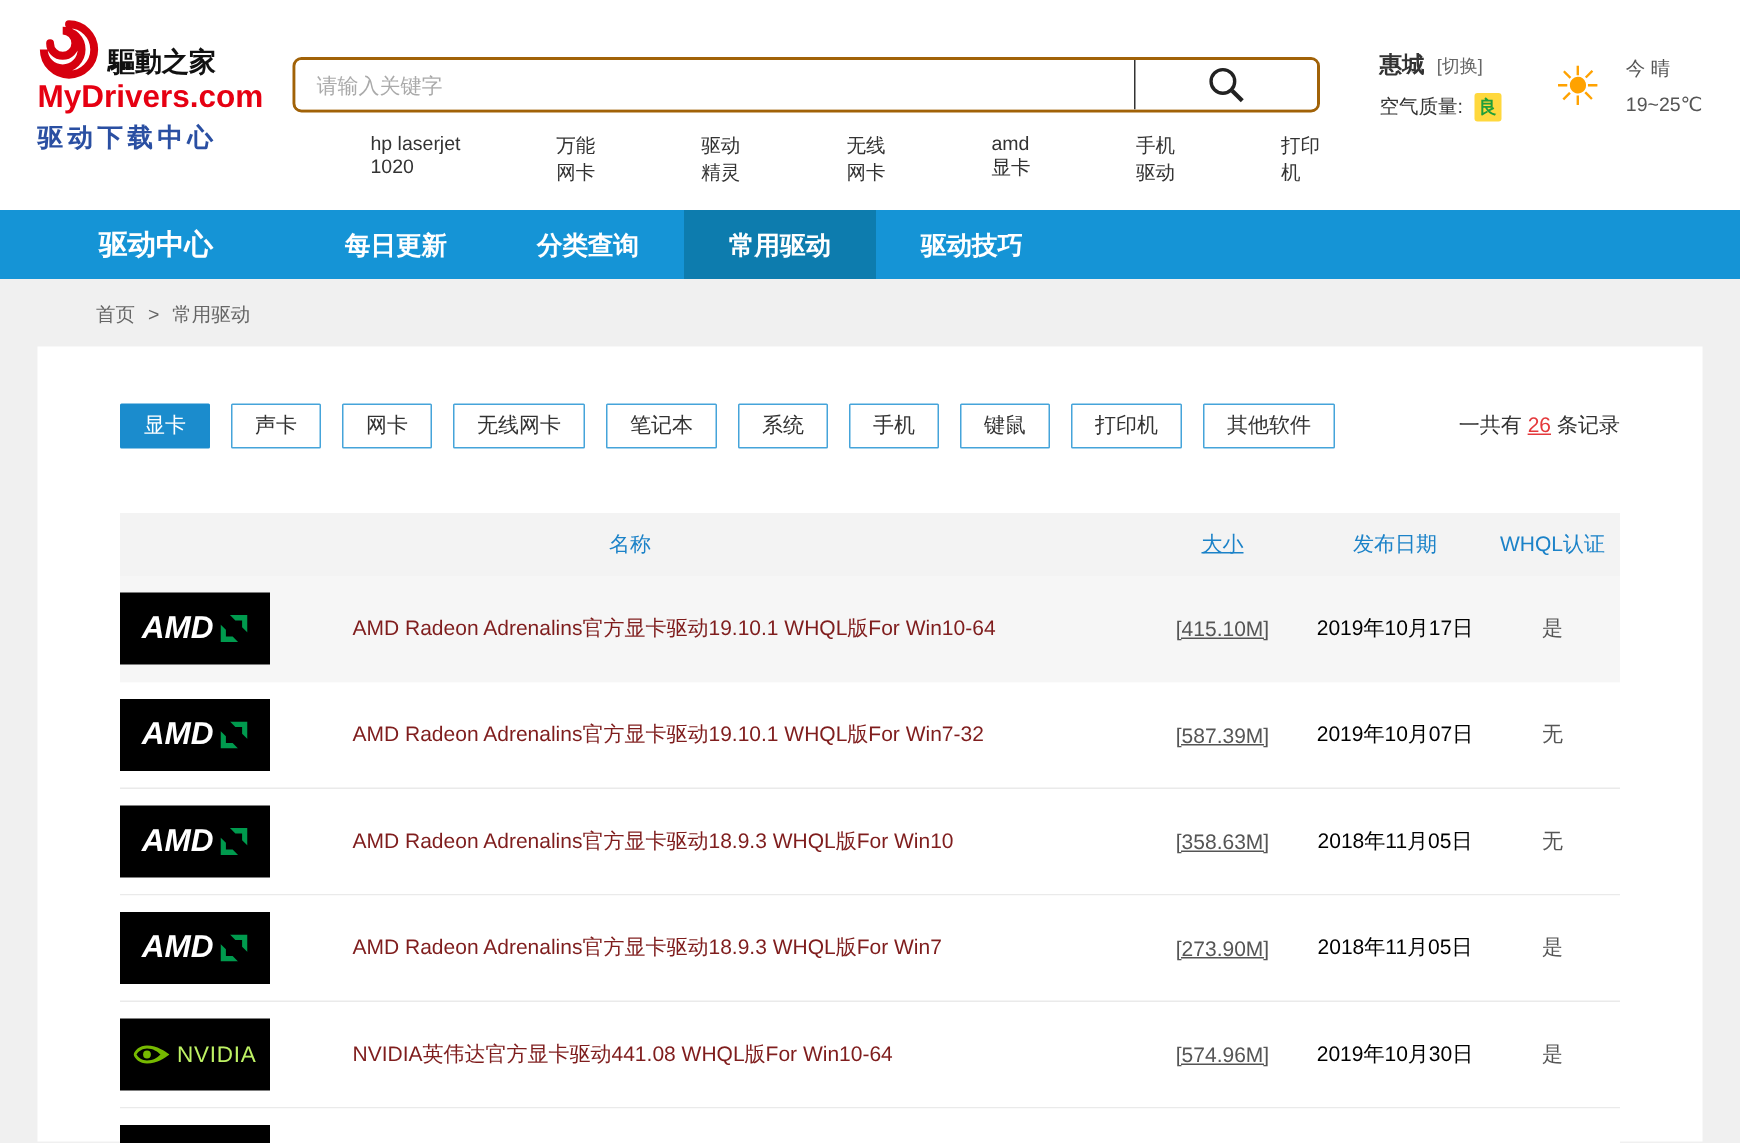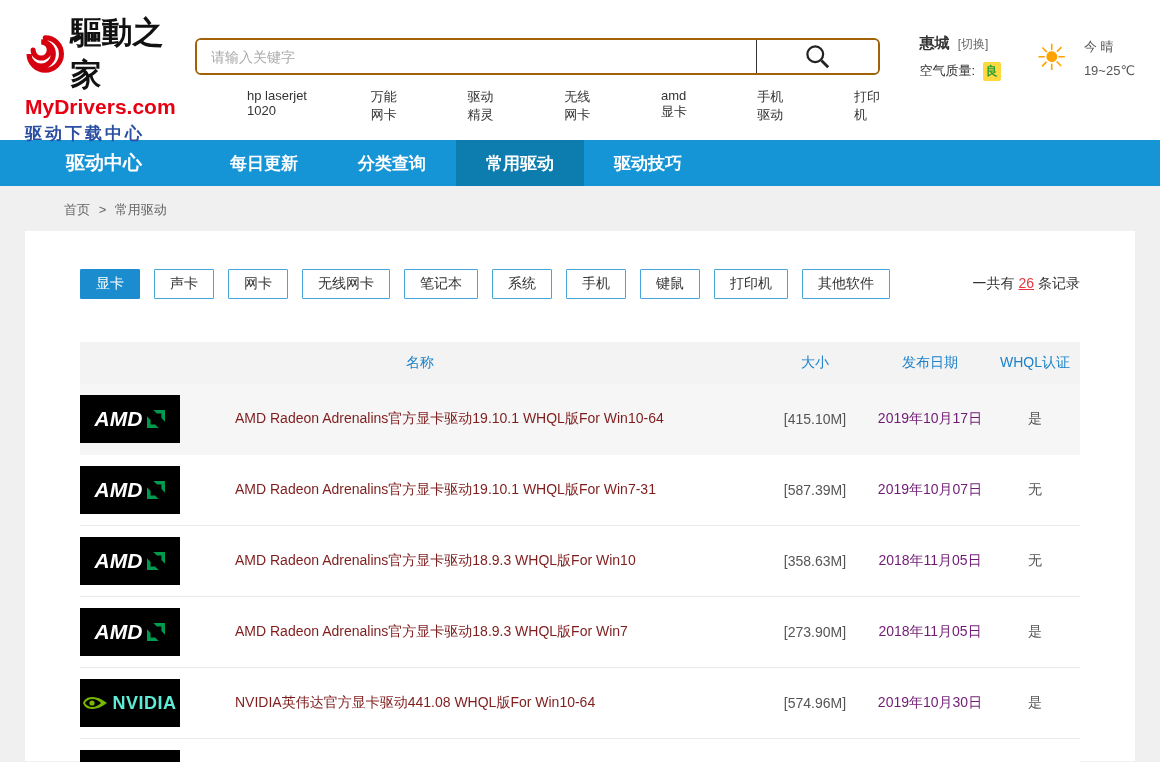--- a/index.html
+++ b/index.html
@@ -4,22 +4,22 @@
 <style>
   * { box-sizing: border-box; margin: 0; padding: 0; }
   html,body { width:1160px; height:762px; overflow:hidden; background:#fff;
     font-family:"Liberation Sans","DejaVu Sans",sans-serif; }
   a { text-decoration:none;padding-left:36px; }
 
   
   .header { position:relative; height:140px; background:#fff; }
   .logo { position:absolute; left:25px; top:12px; width:165px; cursor:pointer; }
   .logo-top { display:flex; align-items:center; gap:5px; }
-  .logo-cn { font-size:31px; font-weight:bold; color:#111;
-    font-family:"Liberation Serif","DejaVu Serif",serif; }
+  .logo-cn { font-size:18px; font-weight:bold; color:#111;
+    font-family:"Liberation Serif","DejaVu Serif",serif;margin-top:16px; }
   .logo-site { color:#e60012; font-size:21px; font-weight:bold; margin-top:-1px; }
   .logo-sub { color:#2a4fa2; font-size:17px; font-weight:bold; letter-spacing:3px; margin-top:3px; }
 
   .search-wrap { position:absolute; left:195px; top:38px; width:685px; }
   .search-box { height:37px; border:2px solid #a16207; border-radius:6px;
     display:flex; align-items:stretch; background:#fff; overflow:hidden; }
   .search-input { flex:1; border:none; outline:none; font-size:14px; padding:0 14px; color:#333; }
   .search-input::placeholder { color:#aaa; }
   .search-btn { width:122px; border:none; background:#fff; border-left:1px solid #333;
     display:flex; align-items:center; justify-content:center; cursor:pointer; }
@@ -60,29 +60,29 @@
   .count-num { color:#e4393c; text-decoration:underline; padding:0 4px; cursor:pointer; }
 
   .table { margin-top:43px; }
   .thead { display:flex; align-items:center; background:#f3f3f3; height:42px;
     color:#1b82c8; font-size:14px; }
   .trow { display:flex; align-items:center; height:71px; background:#fff;
     border-bottom:1px solid #eaeaea; }
   .trow.alt { background:#f6f6f6; border-bottom:1px solid #f6f6f6; }
   .col-name { flex:1; display:flex; align-items:center; min-width:0; }
   .thead .col-name { justify-content:center; }
-  .col-size { width:110px; text-align:center; font-size:14px; color:#555; }
-  .col-date { width:120px; text-align:center; font-size:14px; color:#701a75; }
+  .col-size { width:110px; text-align:center; font-size:14px; color:#555;text-decoration:underline; }
+  .col-date { width:120px; text-align:center; font-size:14px; color:#000000; }
   .col-whql { width:90px; text-align:center; font-size:14px; color:#555; }
   .thead .col-size, .thead .col-date, .thead .col-whql { color:#1b82c8; }
 
   .brand-logo { width:100px; height:48px; background:#000; flex-shrink:0;
     display:flex; align-items:center; justify-content:center; gap:5px; }
   .amd-text { color:#fff; font-size:21px; font-weight:bold; font-style:italic; }
-  .nvidia-text { color:#5eead4; font-size:18px; font-weight:bold; letter-spacing:.5px; }
+  .nvidia-text { color:#bef264; font-size:15px; font-weight:normal; letter-spacing:.5px; }
   .drv-name { margin-left:19px; font-size:14px; color:#7f1d1d; cursor:pointer;
     white-space:nowrap; overflow:hidden; text-overflow:ellipsis; }
 </style>
 </head>
 <body>
 
 <div class="header">
 
   <div class="logo">
     <div class="logo-top">
@@ -195,21 +195,21 @@
 
       <div class="trow">
         <div class="col-name">
           <span class="brand-logo">
             <span class="amd-text">AMD</span>
             <svg width="18" height="18" viewBox="0 0 20 20">
               <path fill="#009a4e" d="M7 0 H20 V13 L16 9 V4 H11 Z"></path>
               <path fill="#009a4e" d="M0 7 L4 11 V16 H9 L13 20 H0 Z"></path>
             </svg>
           </span>
-          <a href="#" class="drv-name">AMD Radeon Adrenalins官方显卡驱动19.10.1 WHQL版For Win7-31</a>
+          <a href="#" class="drv-name">AMD Radeon Adrenalins官方显卡驱动19.10.1 WHQL版For Win7-32</a>
         </div>
         <div class="col-size">[587.39M]</div>
         <div class="col-date">2019年10月07日</div>
         <div class="col-whql">无</div>
       </div>
 
       <div class="trow">
         <div class="col-name">
           <span class="brand-logo">
             <span class="amd-text">AMD</span>

